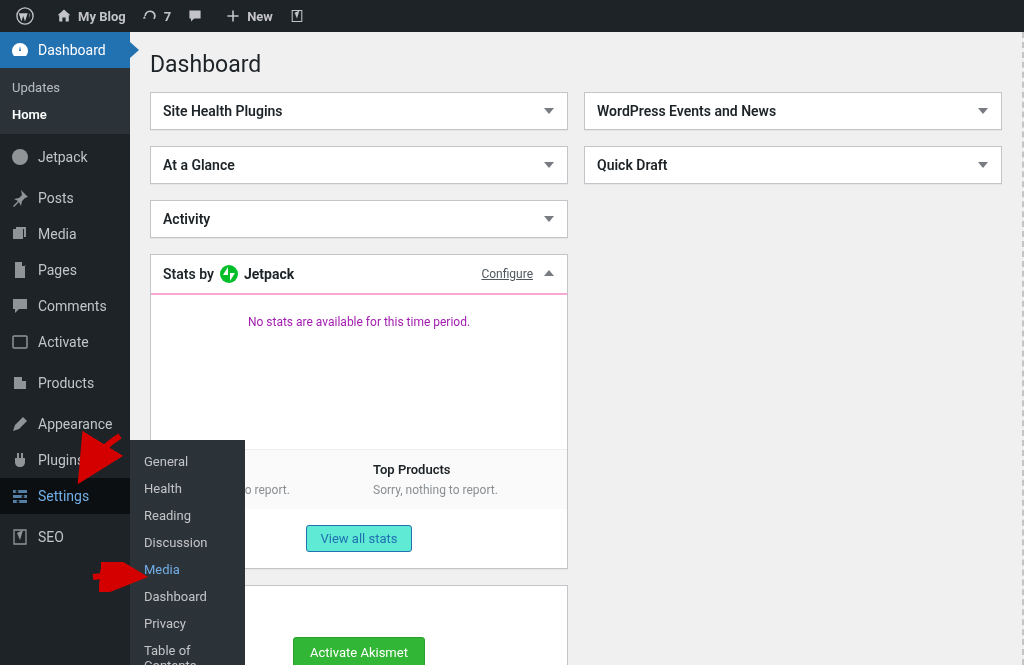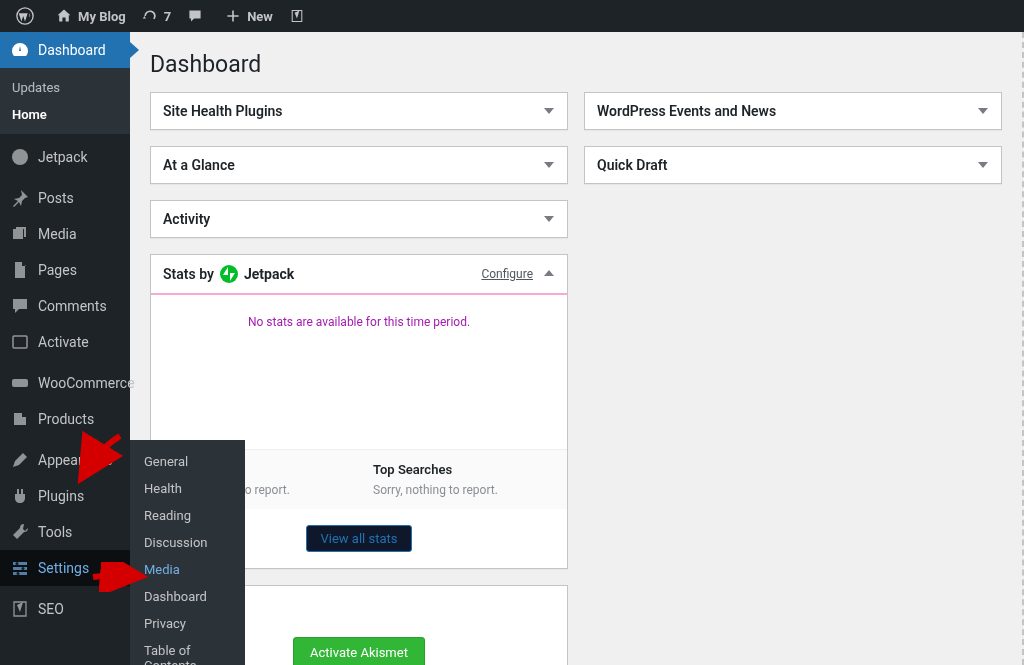--- a/index.html
+++ b/index.html
@@ -46,21 +46,21 @@
 .jp-logo { width: 18px; height: 18px; border-radius: 50%; background: #00be28; display: inline-flex; align-items: center; justify-content: center; position: relative; }
 .jp-logo::before { content: ''; position: absolute; left: 3px; top: 2px; width: 5px; height: 8px; background: #fff; clip-path: polygon(0 100%, 100% 0, 100% 100%); }
 .jp-logo::after { content: ''; position: absolute; right: 3px; bottom: 2px; width: 5px; height: 8px; background: #fff; clip-path: polygon(0 0, 100% 0, 0 100%); }
 
 .stats-empty { text-align: center; padding: 20px 0 120px; color: #a21caf; font-size: 12px; }
 .stats-cols { display: flex; border-top: 1px solid #eee; background: #fafafa; }
 .stats-cell { flex: 1; padding: 12px 14px; }
 .stats-cell h4 { font-size: 13px; font-weight: 600; color: #1d2327; margin-bottom: 6px; }
 .stats-cell p { color: #8a8f94; font-size: 12px; }
 .stats-foot { text-align: center; padding: 16px; }
-.btn-outline { display: inline-block; border: 1px solid #2271b1; color: #2271b1; background: #0f172a; padding: 5px 14px; border-radius: 3px; font-size: 13px; cursor: pointer; }
+.btn-outline { display: inline-block; border: 1px solid #2271b1; color: #2271b1; background: #5eead4; padding: 5px 14px; border-radius: 3px; font-size: 13px; cursor: pointer; }
 .btn-green { display: inline-block; background: #32b636; color: #fff; padding: 7px 16px; border-radius: 3px; font-size: 13px; cursor: pointer; border: 1px solid #2a9e2e; }
 .attempt-row { padding: 14px 12px; color: #50575e; font-size: 13px; }
 .attempt-foot { text-align: center; padding: 8px 12px 16px; }
 .link-u { text-decoration: underline; color: #50575e; font-size: 12px; cursor: pointer; }
 
 
 .arrow1 { position: absolute; left: 70px; top: 428px; z-index: 200; pointer-events: none; }
 .arrow2 { position: absolute; left: 88px; top: 562px; z-index: 200; pointer-events: none; }
 
 svg.dash { width: 20px; height: 20px; fill: currentColor; }
@@ -183,28 +183,20 @@
           <rect x="3" y="4" width="14" height="12" rx="1" fill="none" stroke="currentColor" stroke-width="1.5"></rect>
           <path d="M6 8h8M6 11h5"></path>
         </svg>
       </span>
     <span>Activate</span>
   </div>
   <div class="menu-sep"></div>
   <div class="menu-item">
     <span class="micon">
         <svg class="dash" viewBox="0 0 20 20">
-          <rect x="2" y="6" width="16" height="8" rx="2"></rect>
-        </svg>
-      </span>
-    <span>WooCommerce</span>
-  </div>
-  <div class="menu-item">
-    <span class="micon">
-        <svg class="dash" viewBox="0 0 20 20">
           <path d="M4 4h8l4 4v8H4zM12 4v4h4"></path>
         </svg>
       </span>
     <span>Products</span>
   </div>
   <div class="menu-sep"></div>
   <div class="menu-item">
     <span class="micon">
         <svg class="dash" viewBox="0 0 20 20">
           <path d="M3 17l2-6 8-8 4 4-8 8zM13 3l4 4"></path>
@@ -212,28 +204,20 @@
       </span>
     <span>Appearance</span>
   </div>
   <div class="menu-item">
     <span class="micon">
         <svg class="dash" viewBox="0 0 20 20">
           <path d="M7 3v5H5v4c0 3 2 5 5 5s5-2 5-5V8h-2V3h-2v5H9V3z"></path>
         </svg>
       </span>
     <span>Plugins</span>
-  </div>
-  <div class="menu-item">
-    <span class="micon">
-        <svg class="dash" viewBox="0 0 20 20">
-          <path d="M14 2a4 4 0 00-4 4l-7 7 4 4 7-7a4 4 0 004-4l-3 3-2-2z"></path>
-        </svg>
-      </span>
-    <span>Tools</span>
   </div>
   <div class="menu-item open">
     <span class="micon">
         <svg class="dash" viewBox="0 0 20 20">
           <rect x="3" y="4" width="14" height="3"></rect>
           <rect x="3" y="9" width="14" height="3"></rect>
           <rect x="3" y="14" width="14" height="3"></rect>
           <circle cx="7" cy="5.5" r="1.5" fill="#1d2327"></circle>
           <circle cx="13" cy="10.5" r="1.5" fill="#1d2327"></circle>
           <circle cx="8" cy="15.5" r="1.5" fill="#1d2327"></circle>
@@ -314,21 +298,21 @@
               </span>
           </span>
         </div>
         <div class="stats-empty">No stats are available for this time period.</div>
         <div class="stats-cols">
           <div class="stats-cell">
             <h4>Top Posts</h4>
             <p>Sorry, nothing to report.</p>
           </div>
           <div class="stats-cell">
-            <h4>Top Searches</h4>
+            <h4>Top Products</h4>
             <p>Sorry, nothing to report.</p>
           </div>
         </div>
         <div class="stats-foot">
           <span class="btn-outline">View all stats</span>
         </div>
       </div>
 
       <div class="postbox">
         <div class="attempt-row">n attempts</div>

